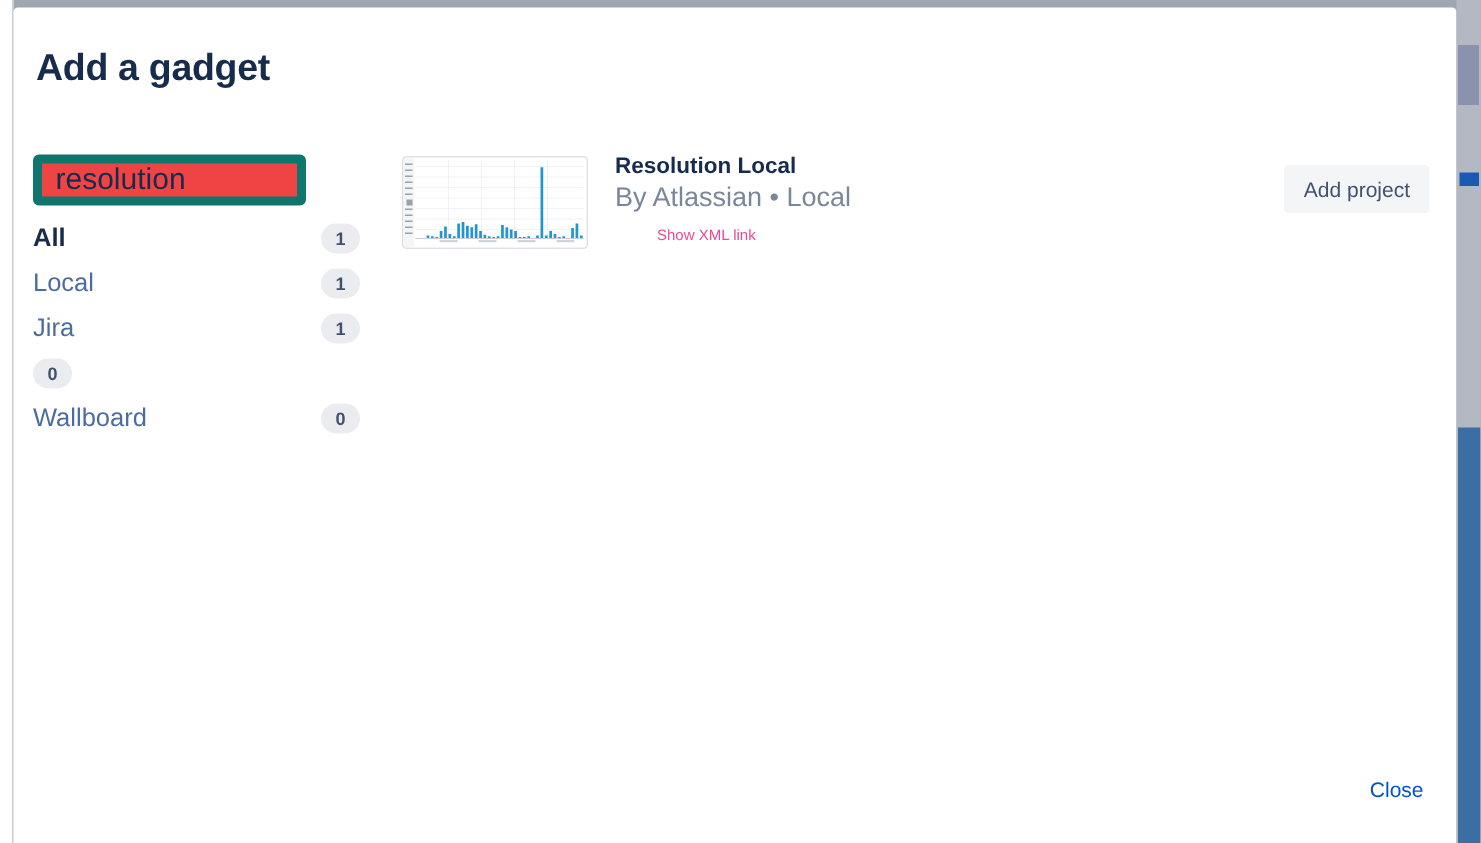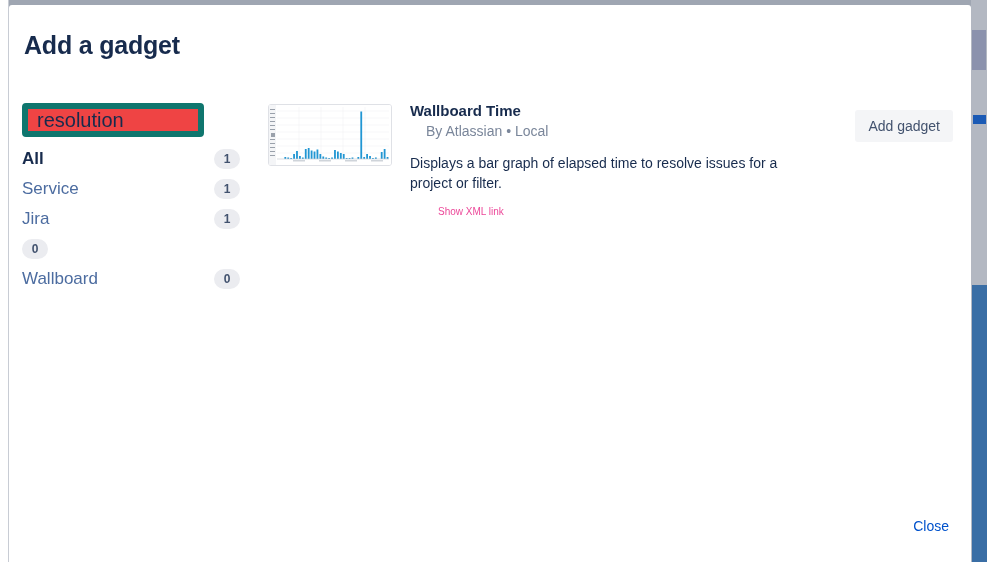--- a/index.html
+++ b/index.html
@@ -140,24 +140,23 @@
     width: 400px;
   }
   .result-title {
     font-size: 15px;
     font-weight: bold;
     color: #172b4d;
     line-height: 18px;
   }
   .result-byline {
     margin-top: 3px;
-    font-size: 14px;
+    font-size: 18px;
     color: #7a869a;
     line-height: 16px;
-    margin-left: 16px;
   }
   .result-desc {
     margin-top: 14px;
     font-size: 14px;
     color: #172b4d;
     line-height: 20px;
     width: 384px;
   }
   .result-link {
     display: inline-block;
@@ -240,21 +239,21 @@
 
 
       <div class="cat-list">
 
         <div class="cat-row selected">
           <span class="cat-label">All</span>
           <span class="cat-count">1</span>
         </div>
 
         <div class="cat-row">
-          <span class="cat-label">Service</span>
+          <span class="cat-label">Local</span>
           <span class="cat-count">1</span>
         </div>
 
         <div class="cat-row">
           <span class="cat-label">Jira</span>
           <span class="cat-count">1</span>
         </div>
 
         <div class="cat-row">
           <span class="cat-count">0</span>
@@ -343,27 +342,26 @@
           <g fill="#cfd4da">
             <rect x="24" y="55" width="12" height="1.5"></rect>
             <rect x="50" y="55" width="12" height="1.5"></rect>
             <rect x="76" y="55" width="12" height="1.5"></rect>
             <rect x="102" y="55" width="12" height="1.5"></rect>
           </g>
         </svg>
       </div>
 
       <div class="result-text">
-        <div class="result-title">Wallboard Time</div>
+        <div class="result-title">Resolution Local</div>
         <div class="result-byline">By Atlassian • Local</div>
-        <div class="result-desc">Displays a bar graph of elapsed time to resolve issues for a project or filter.</div>
         <a class="result-link">Show XML link</a>
       </div>
 
-      <button class="add-btn">Add gadget</button>
+      <button class="add-btn">Add project</button>
     </div>
 
     <a class="footer-close">Close</a>
 
   </div>
 
   <div class="scrollbar-track">
     <div class="scroll-mark-a"></div>
     <div class="scroll-mark-b"></div>
   </div>

